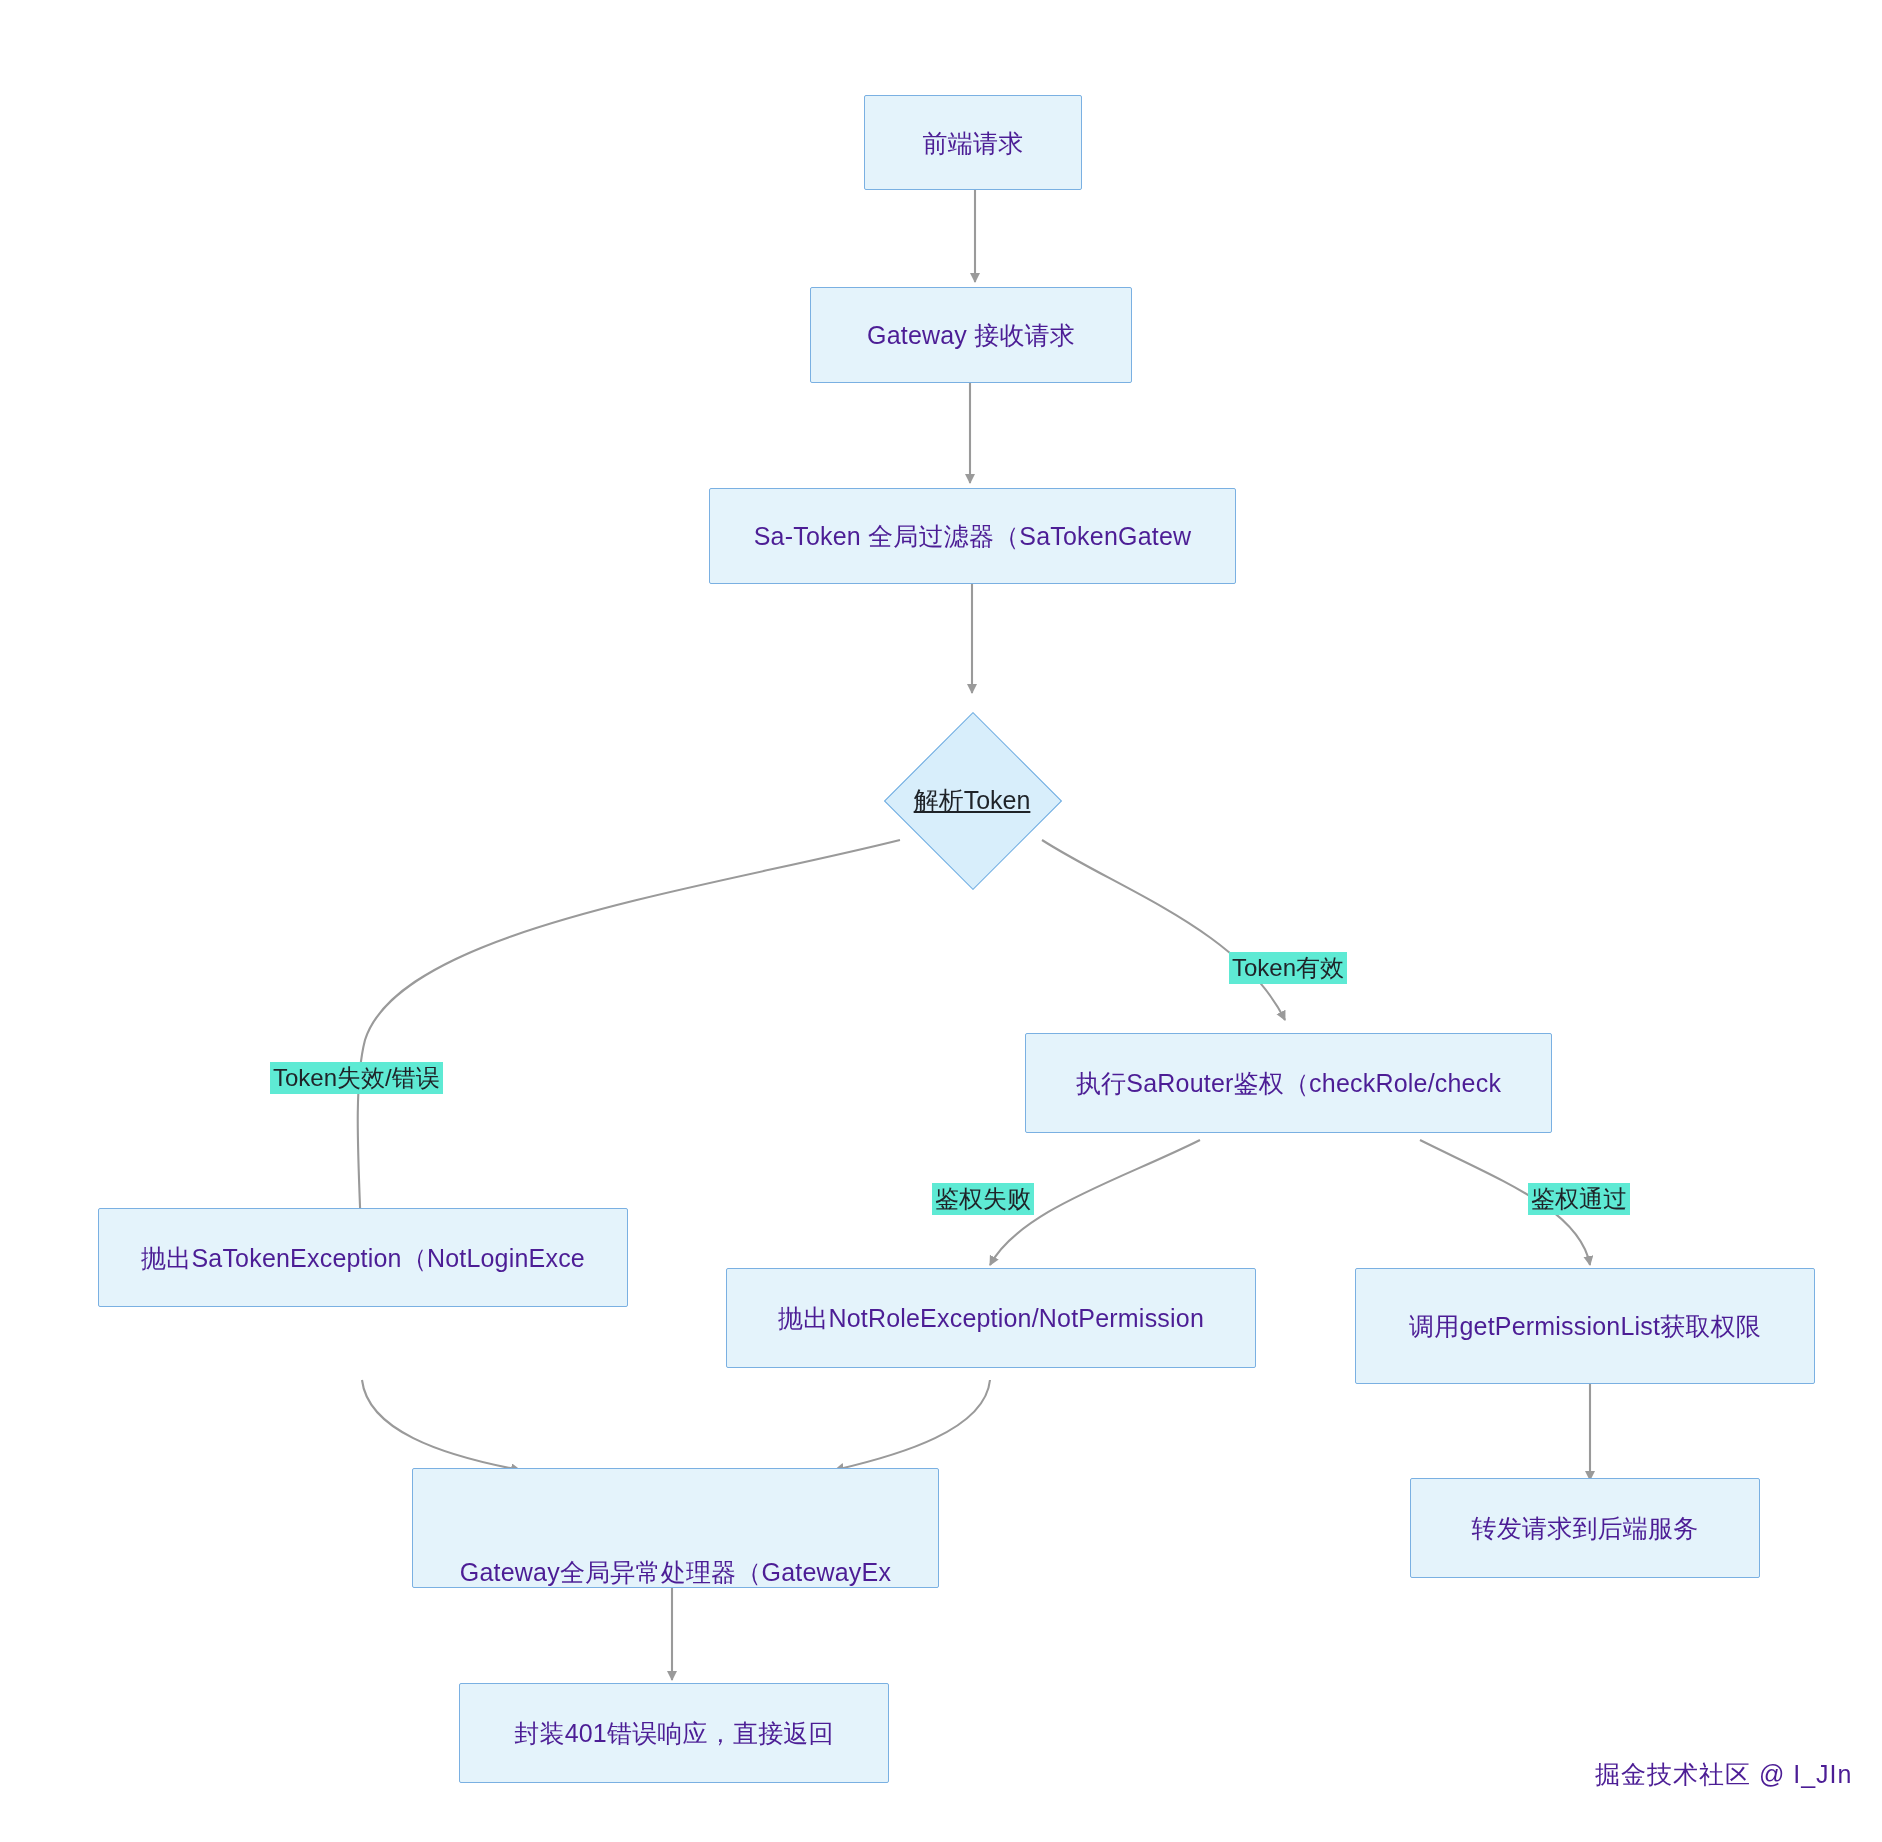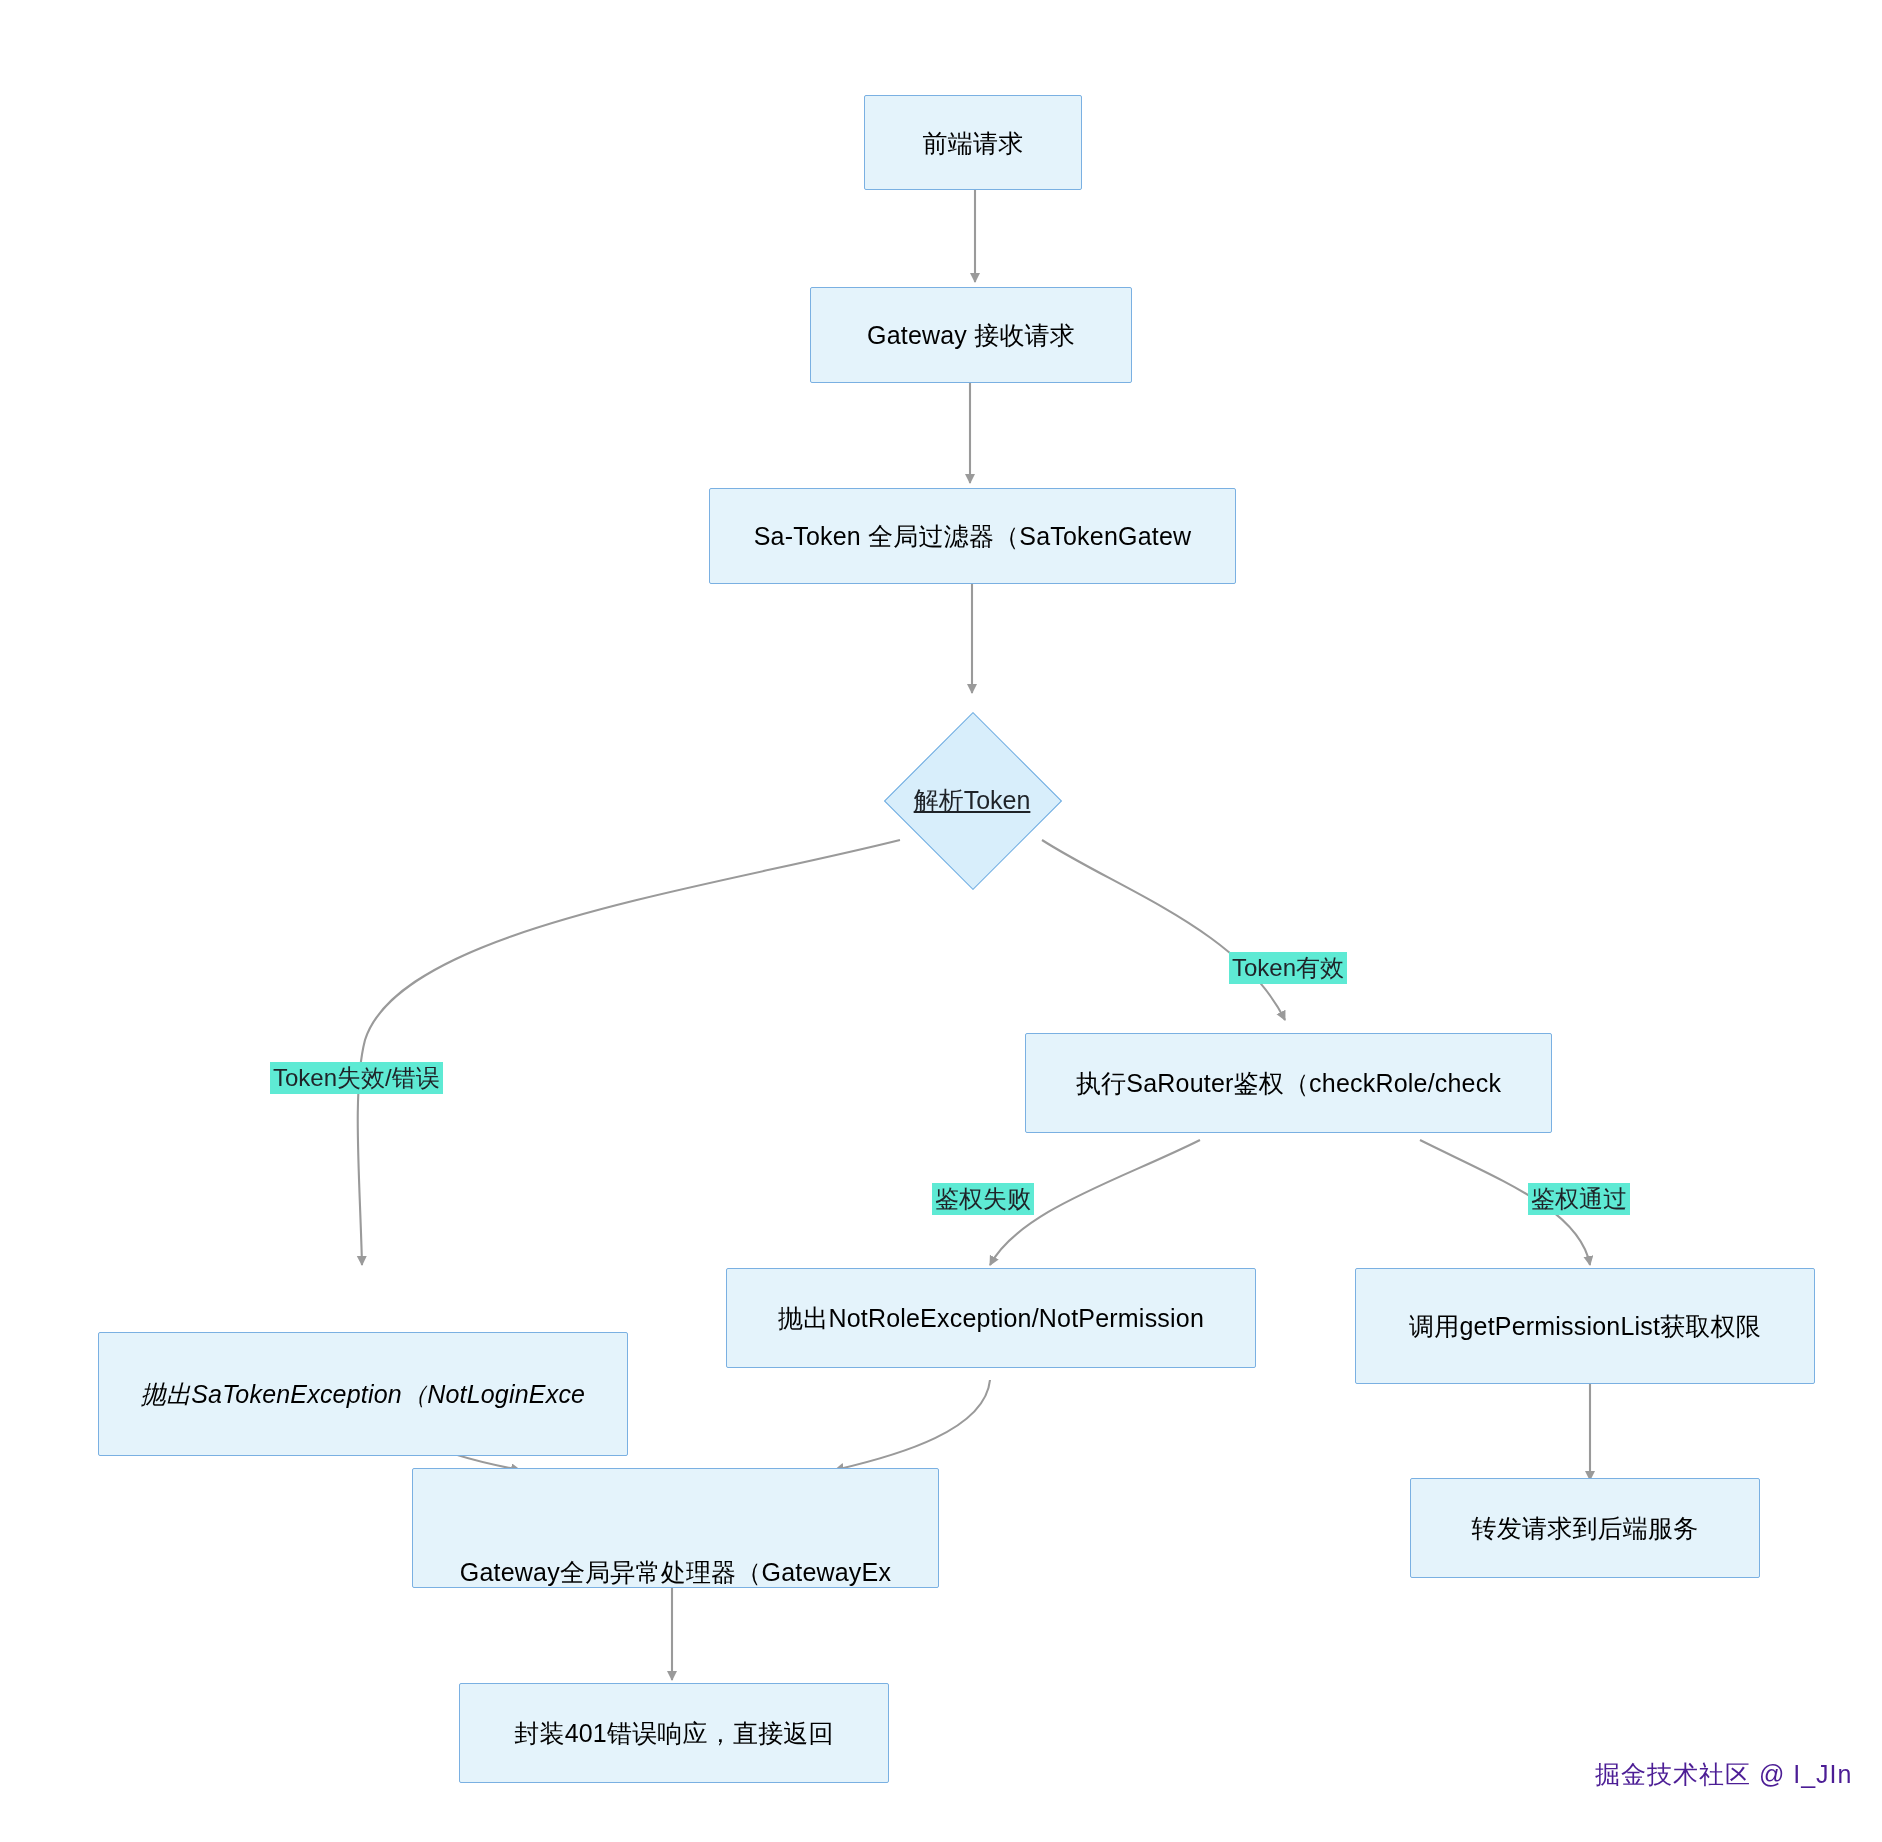--- a/index.html
+++ b/index.html
@@ -32,21 +32,21 @@
     border: 1.6px solid #7ab0e2;
     border-radius: 2px;
     display: flex;
     align-items: center;
     justify-content: center;
     overflow: hidden;
     white-space: nowrap;
   }
   .node .label {
     font-size: 25px;
-    color: #000000;
+    color: #4c1d95;
     letter-spacing: 0.2px;
     line-height: 1.2;
     white-space: nowrap;
   }
   .diamond {
     position: absolute;
     box-sizing: border-box;
     display: flex;
     align-items: center;
     justify-content: center;
@@ -138,21 +138,21 @@
 
   <div class="diamond" style="left:872px; top:700px; width:200px; height:200px;">
     <span class="shape"></span>
     <span class="label">解析Token</span>
   </div>
 
   <div class="node" style="left:1025px; top:1033px; width:527px; height:100px;">
     <span class="label">执行SaRouter鉴权（checkRole/check</span>
   </div>
 
-  <div class="node" style="left:98px; top:1332px; width:530px; height:124px;font-style:italic;">
+  <div class="node" style="left:98px; top:1208px; width:530px; height:99px;">
     <span class="label">抛出SaTokenException（NotLoginExce</span>
   </div>
 
   <div class="node" style="left:726px; top:1268px; width:530px; height:100px;">
     <span class="label">抛出NotRoleException/NotPermission</span>
   </div>
 
   <div class="node" style="left:1355px; top:1268px; width:460px; height:116px;">
     <span class="label">调用getPermissionList获取权限</span>
   </div>

